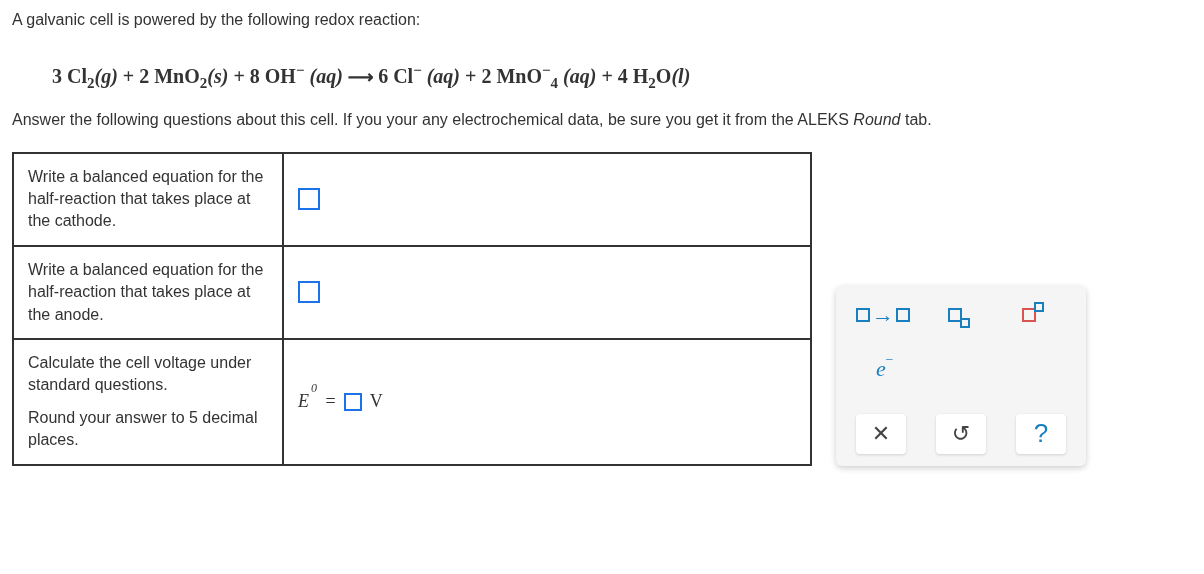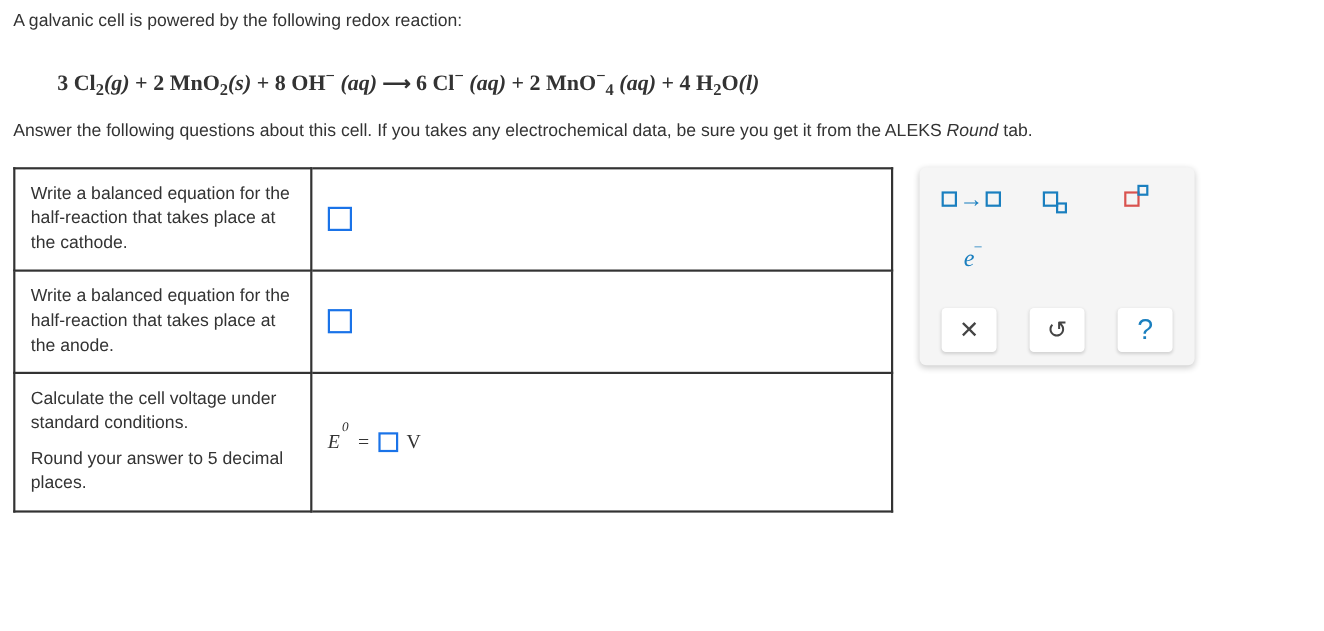--- a/index.html
+++ b/index.html
@@ -27,21 +27,21 @@
     }
     .instructions {
       margin-bottom: 20px;
       line-height: 1.5;
     }
     .italic {
       font-style: italic;
     }
     .content-row {
       display: flex;
-      align-items: flex-start;
+      align-items: flex-end;
       gap: 24px;
     }
     .question-table {
       border-collapse: collapse;
       border: 2px solid #333;
       width: 800px;
     }
     .question-table td {
       border: 2px solid #333;
       padding: 12px 14px;
@@ -194,41 +194,41 @@
   <span>8</span>&nbsp;<span>OH</span><sup>−</sup>&nbsp;<span class="italic">(aq)</span>
   <span class="arrow"> ⟶ </span>
   <span>6</span>&nbsp;<span>Cl</span><sup>−</sup>&nbsp;<span class="italic">(aq)</span>
   <span> + </span>
   <span>2</span>&nbsp;<span>MnO</span><sup>−</sup><sub>4</sub>&nbsp;<span class="italic">(aq)</span>
   <span> + </span>
   <span>4</span>&nbsp;<span>H</span><sub>2</sub><span>O</span><span class="italic">(l)</span>
 </div>
 
 <div class="instructions">
-  <span>Answer the following questions about this cell. If you takes any electrochemical data, be sure you get it from the ALEKS </span><span class="italic">Round</span><span> tab.</span>
+  <span>Answer the following questions about this cell. If you your any electrochemical data, be sure you get it from the ALEKS </span><span class="italic">Round</span><span> tab.</span>
 </div>
 
 <div class="content-row">
   <table class="question-table">
     <tbody>
         <tr>
       <td class="label-cell">Write a balanced equation for the half-reaction that takes place at the cathode.</td>
       <td class="answer-cell">
         <span class="input-placeholder"></span>
       </td>
     </tr>
     <tr>
       <td class="label-cell">Write a balanced equation for the half-reaction that takes place at the anode.</td>
       <td class="answer-cell">
         <span class="input-placeholder"></span>
       </td>
     </tr>
     <tr>
       <td class="label-cell">
-        <div>Calculate the cell voltage under standard conditions.</div>
+        <div>Calculate the cell voltage under standard questions.</div>
         <div style="height:10px"></div>
         <div>Round your answer to 5 decimal places.</div>
       </td>
       <td class="answer-cell">
         <div class="voltage-expr">
           <span class="e-sup italic">
             <span>E</span>
             <span class="sup0">0</span>
           </span>
           &nbsp;

